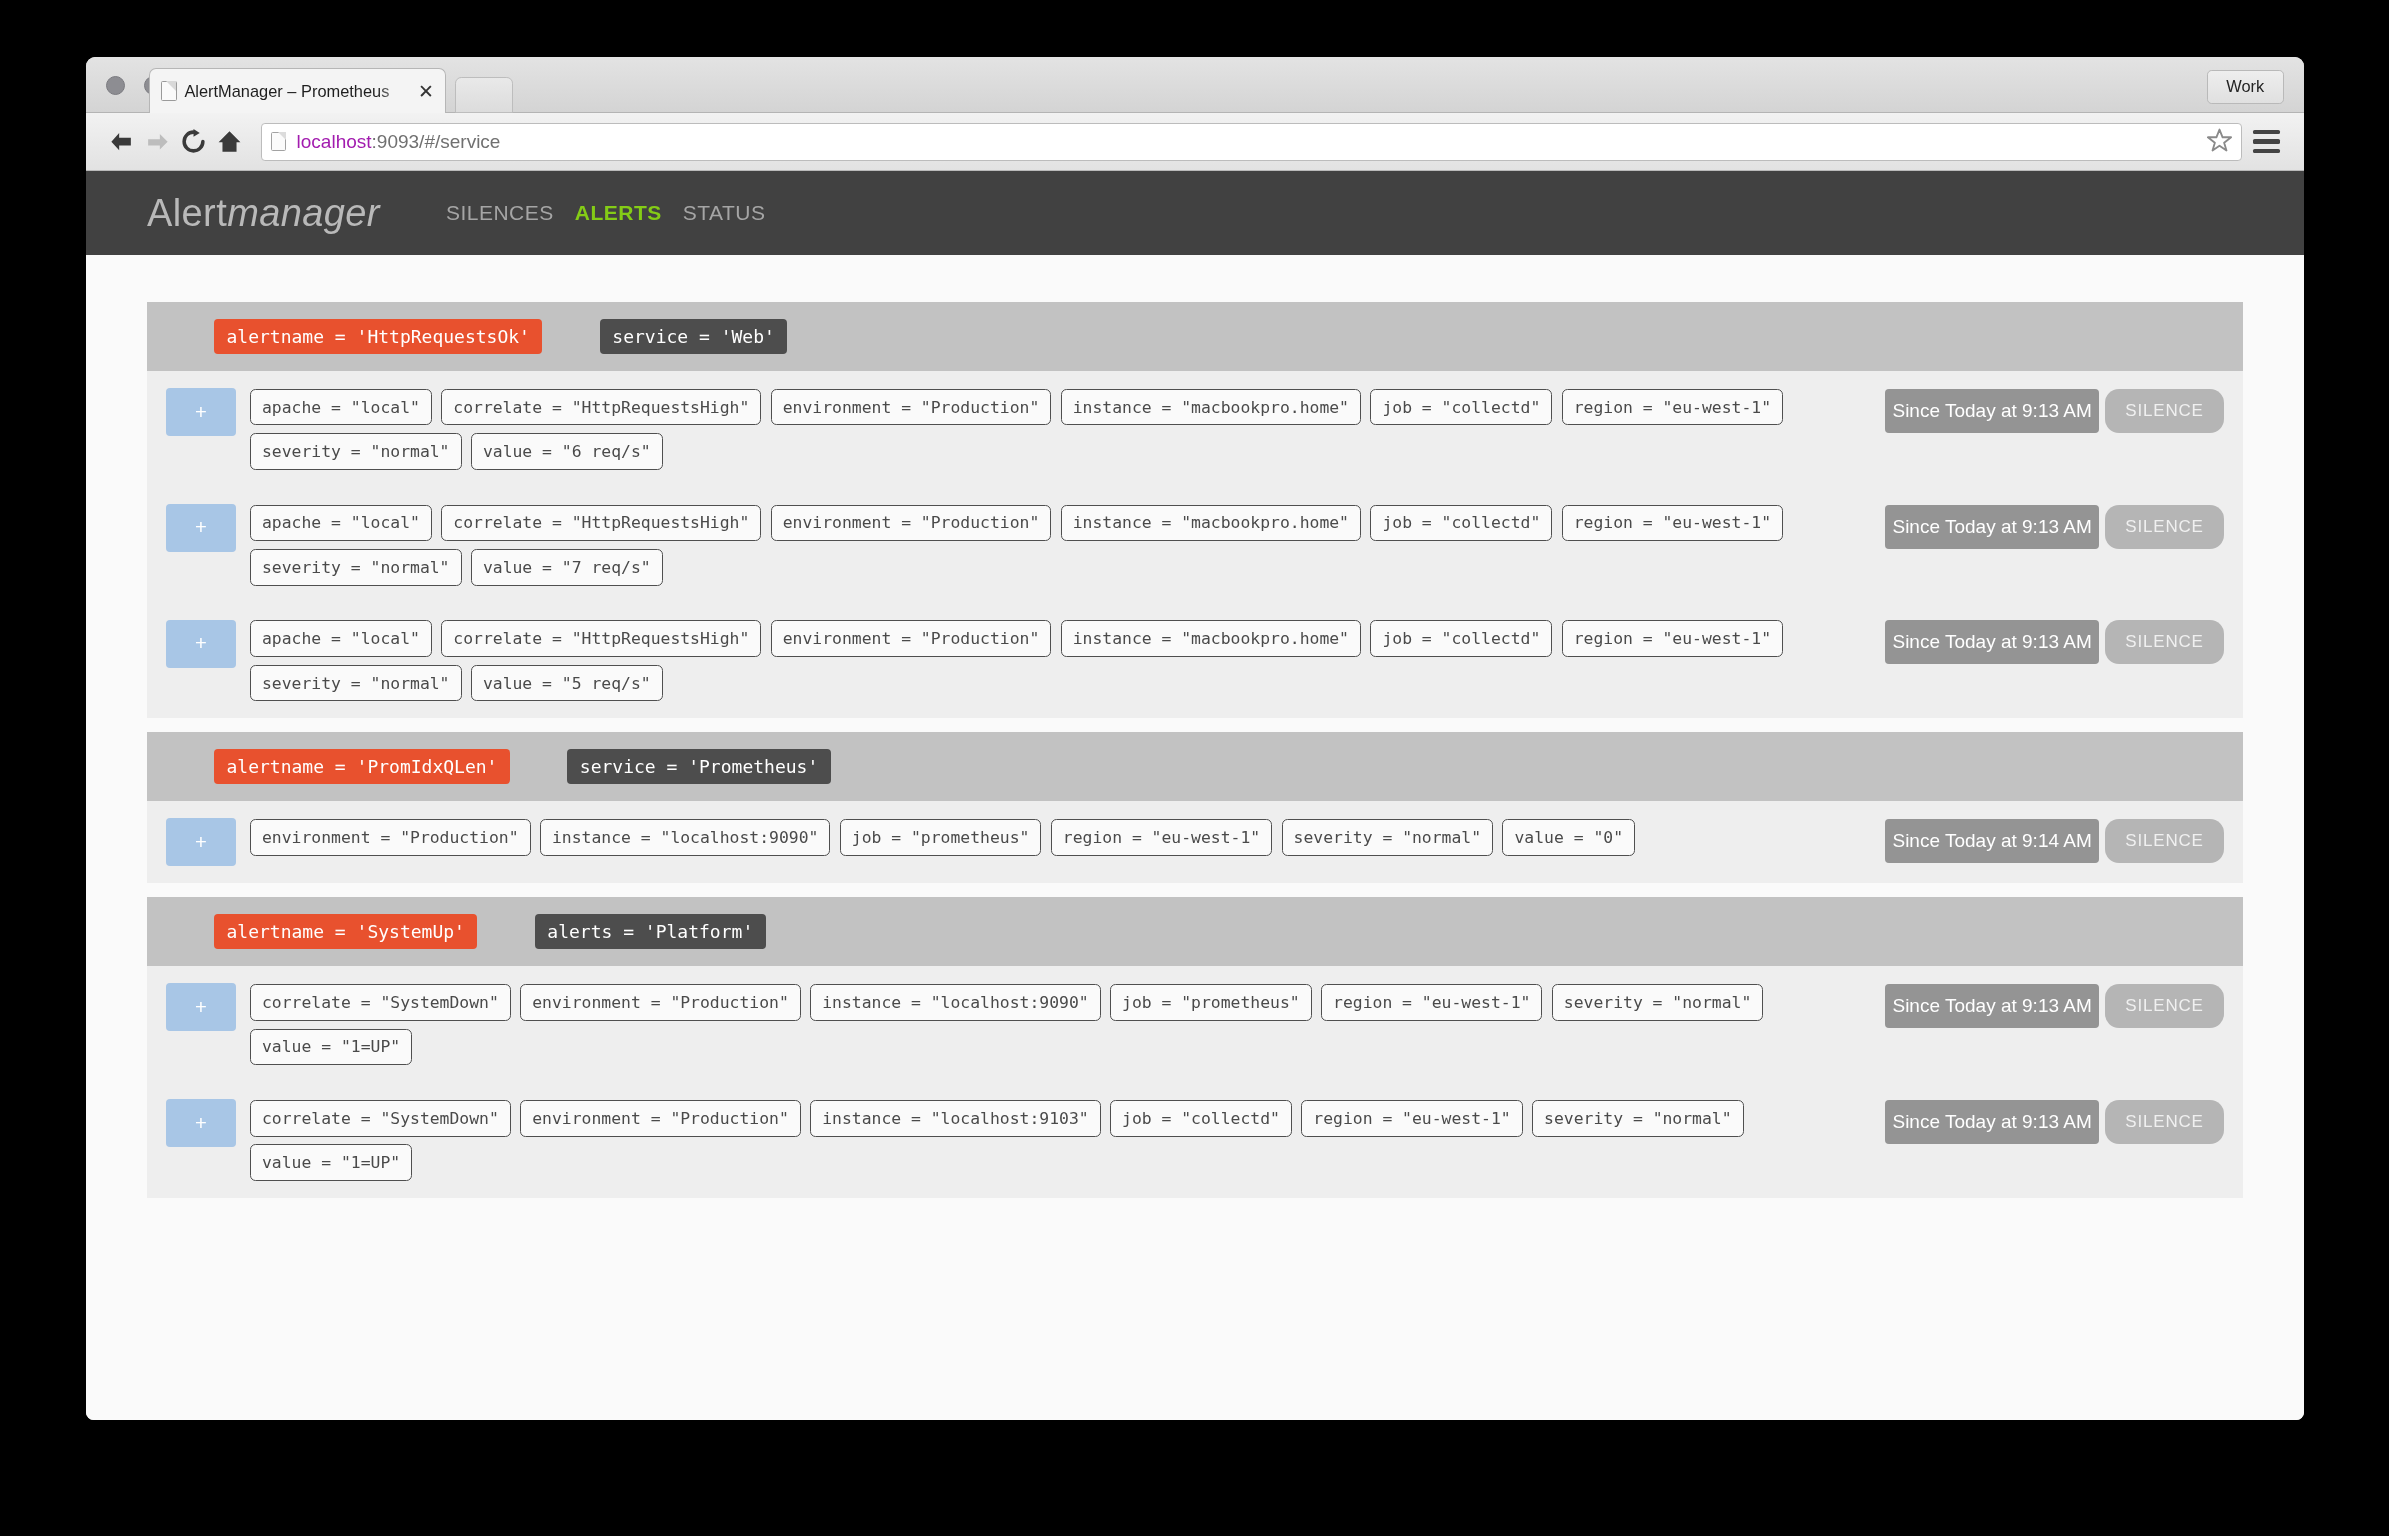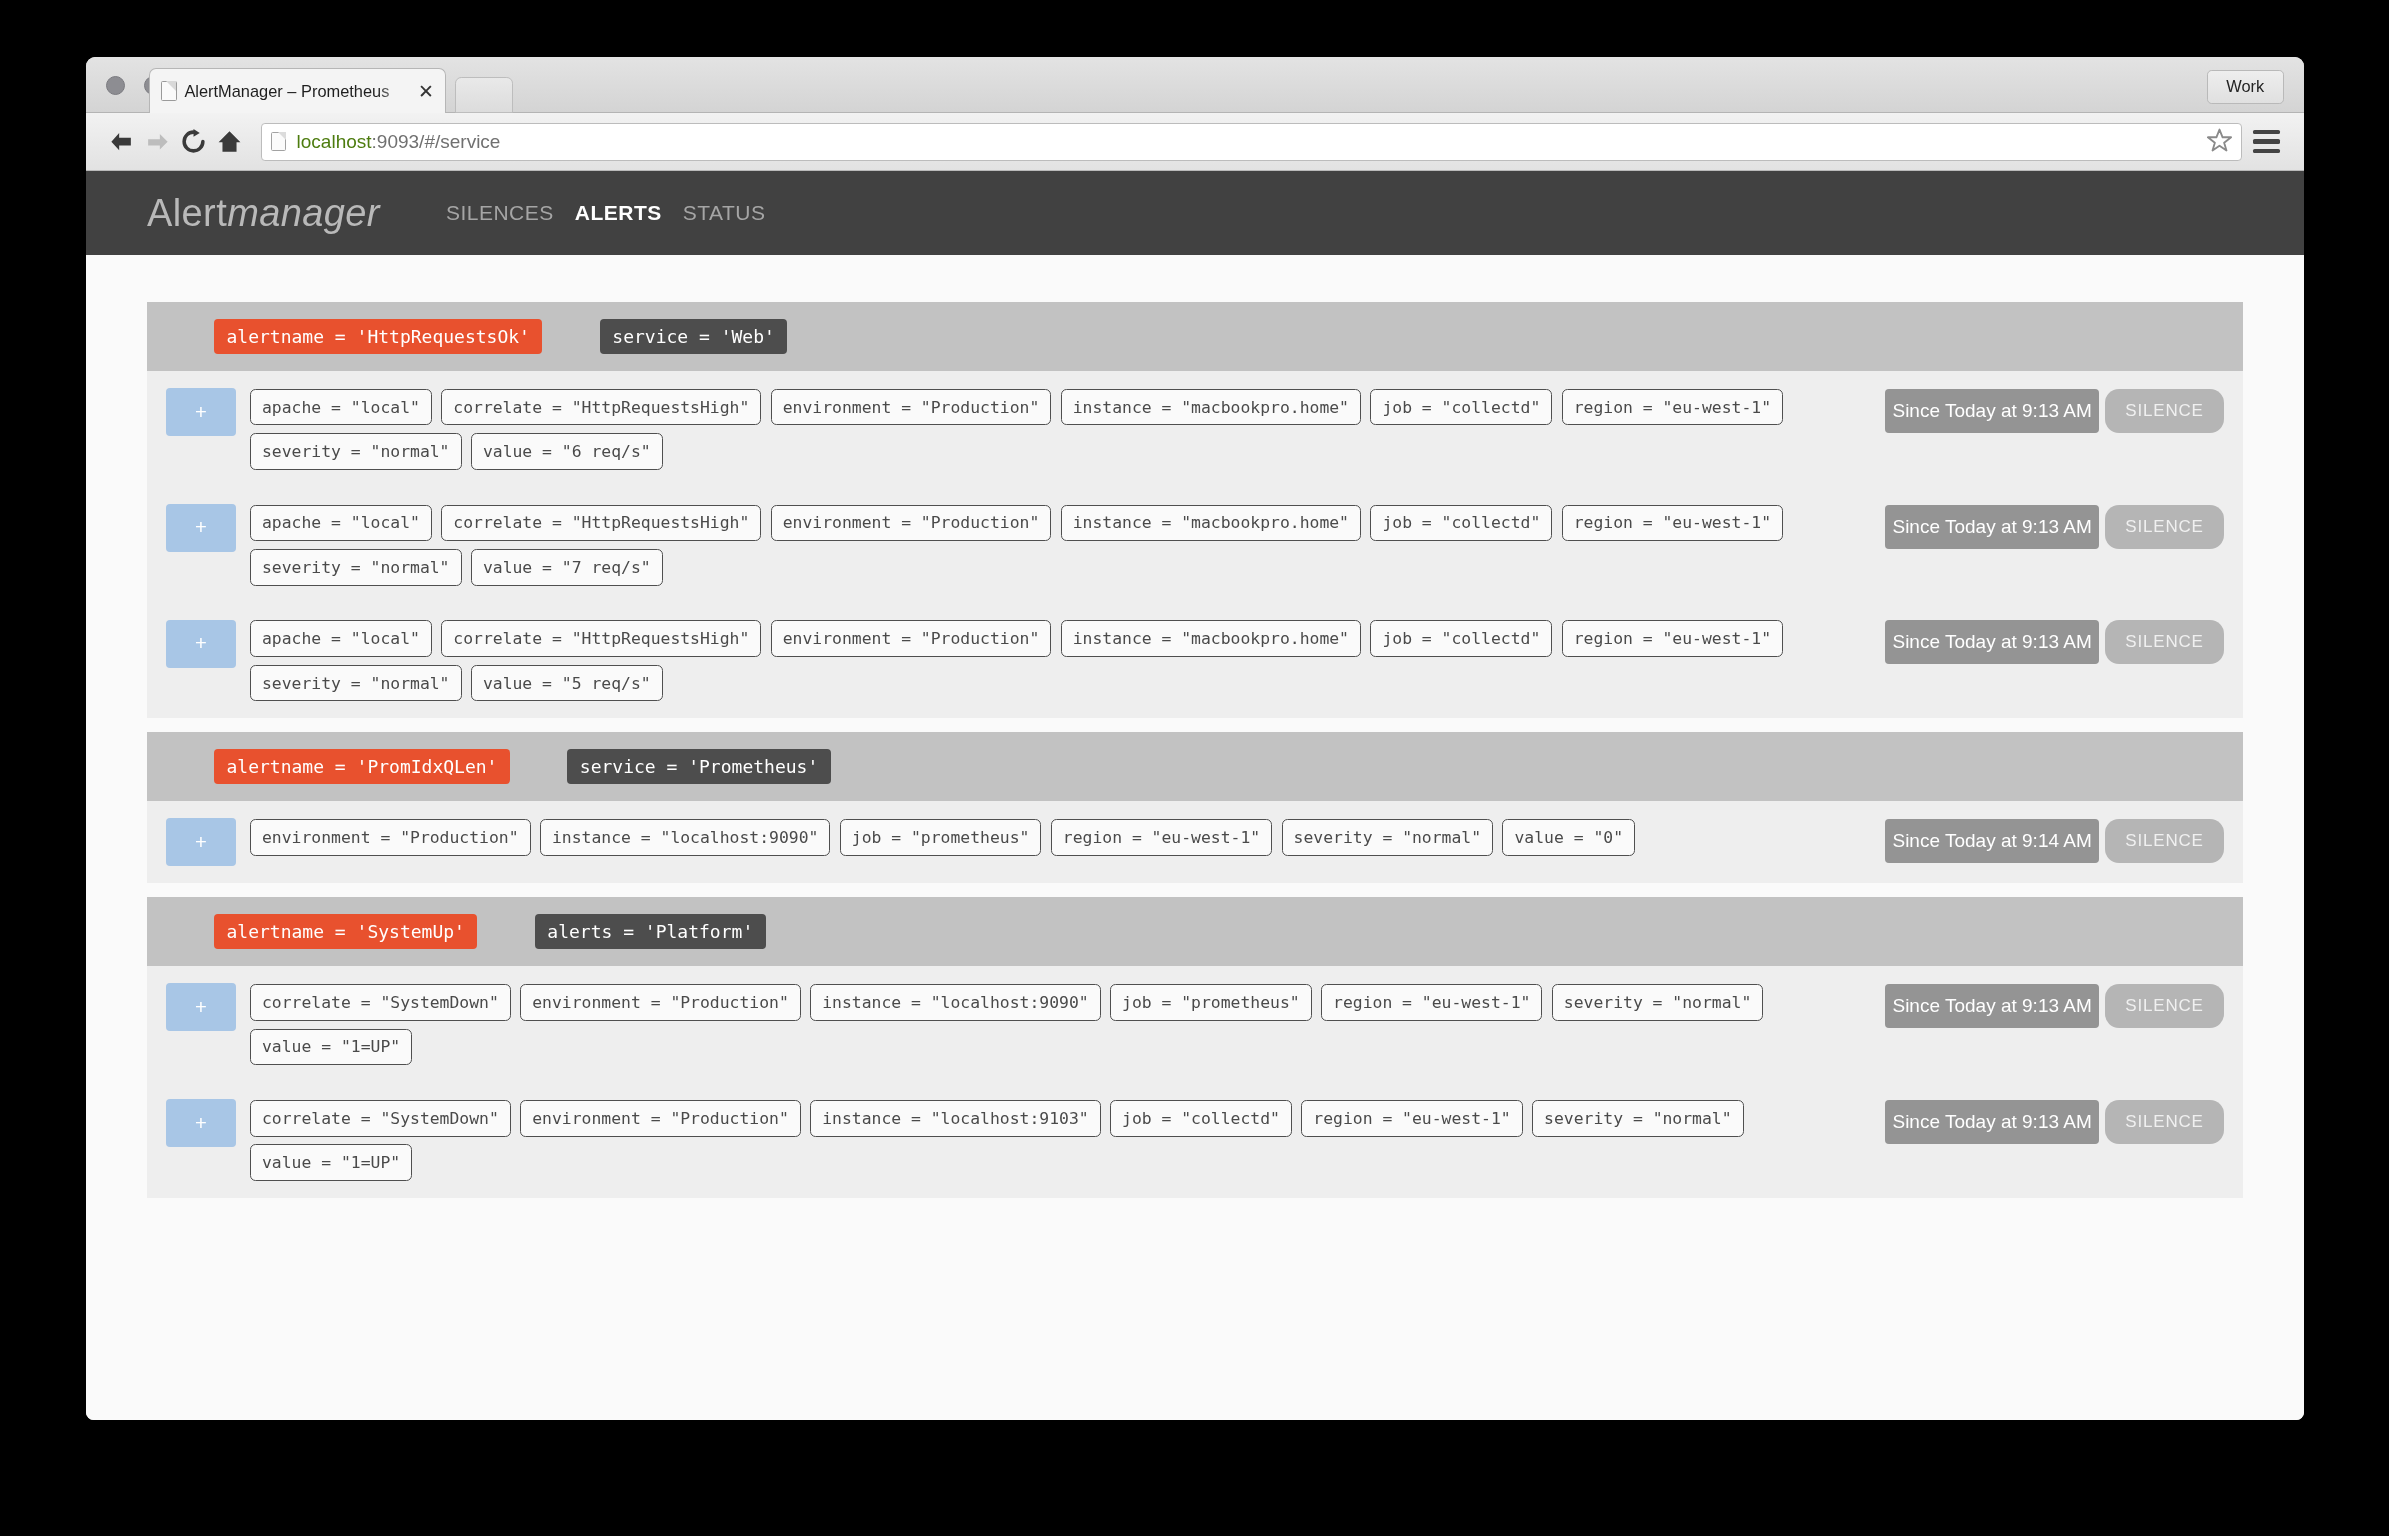--- a/index.html
+++ b/index.html
@@ -126,21 +126,21 @@
     position: relative;
     margin-right: 10.2px;
     flex: 0 0 auto;
   }
   .url-favicon::after {
     content:""; position:absolute; right:-0.8px; top:-0.8px;
     border-width: 4.7px; border-style: solid;
     border-color: #dcdcdc #dcdcdc transparent transparent;
   }
   .url-text { font-size: 19px; color: #707070; white-space: nowrap; }
-  .url-text .host { color: #4d7c0f; }
+  .url-text .host { color: #a21caf; }
   .star-icon { margin-left: auto; flex: 0 0 auto; cursor: pointer; }
   .menu-btn {
     width: 34px; height: 34px;
     display: flex; flex-direction: column; justify-content: center; gap: 4.7px;
     cursor: pointer; flex: 0 0 auto;
   }
   .menu-btn span {
     display: block; height: 4.7px; width: 26.6px;
     background: #444; border-radius: 1.6px;
   }
@@ -167,21 +167,21 @@
   .brand .brand-strong { font-style: normal; }
   .brand .brand-em { font-style: italic; }
   .nav-links { display: flex; align-items: center; gap: 21px; }
   .nav-link {
     font-size: 21px;
     color: #a5a5a5;
     letter-spacing: 0.5px;
     cursor: pointer;
     white-space: nowrap;
   }
-  .nav-link.active { color: #ffffff; font-weight: bold; }
+  .nav-link.active { color: #84cc16; font-weight: bold; }
 
   .content {
     padding: 47px 0 0 0;
     height: calc(100% - 84px);
     overflow: hidden;
   }
 
   .group {
     margin: 0 61px 14px 61px;
     background: #eeeeee;

